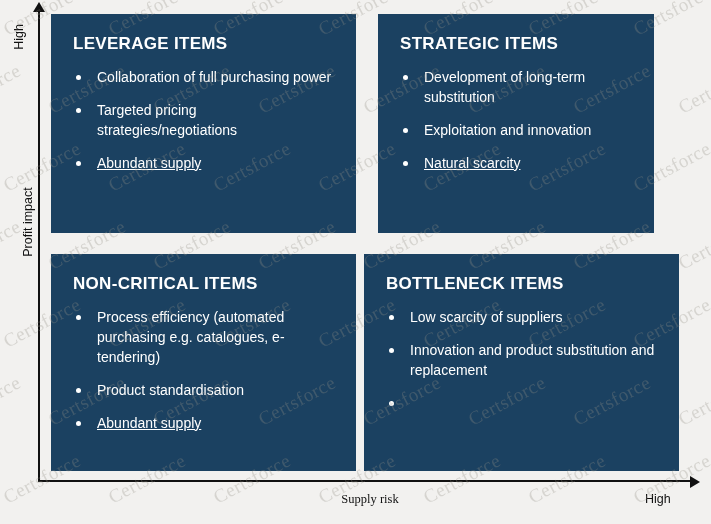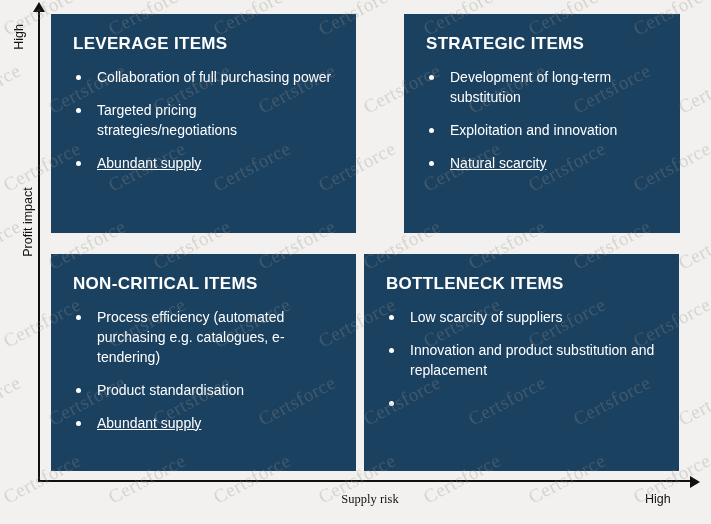--- a/index.html
+++ b/index.html
@@ -113,21 +113,21 @@
   
   .quadrant {
     position: absolute;
     background: #1b4161;
     color: #ffffff;
     box-sizing: border-box;
     padding: 20px 22px 14px 22px;
     z-index: 2;
   }
   #quadrant-leverage    { left: 51px;  top: 14px;  width: 305px; height: 219px; }
-  #quadrant-strategic   { left: 378px; top: 14px;  width: 276px; height: 219px; margin-left: 26px; }
+  #quadrant-strategic   { left: 378px; top: 14px;  width: 276px; height: 219px; }
   #quadrant-noncritical { left: 51px;  top: 254px; width: 305px; height: 217px; }
   #quadrant-bottleneck  { left: 364px; top: 254px; width: 315px; height: 217px; }
 
   .quadrant-title {
     font-size: 17px;
     font-weight: bold;
     letter-spacing: 0.3px;
     margin: 0 0 14px 0;
     color: #ffffff;
   }

